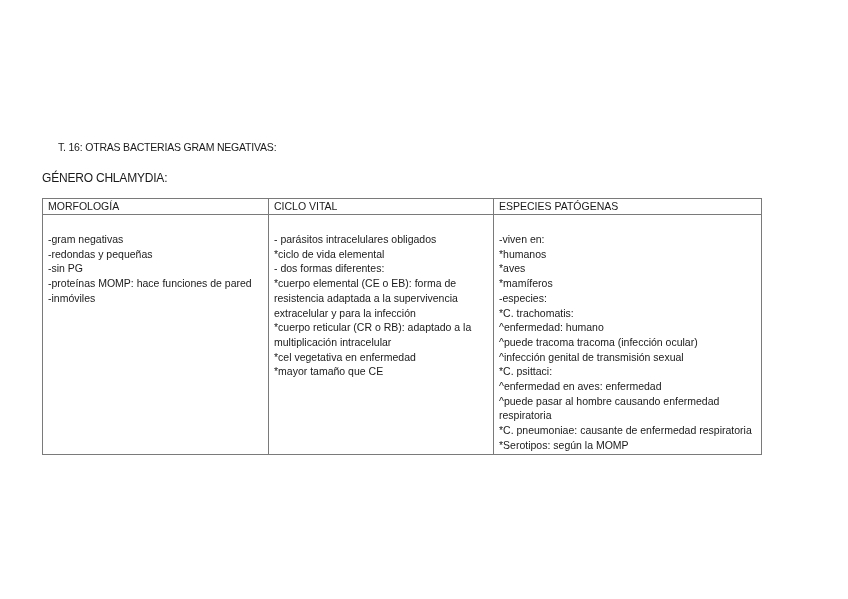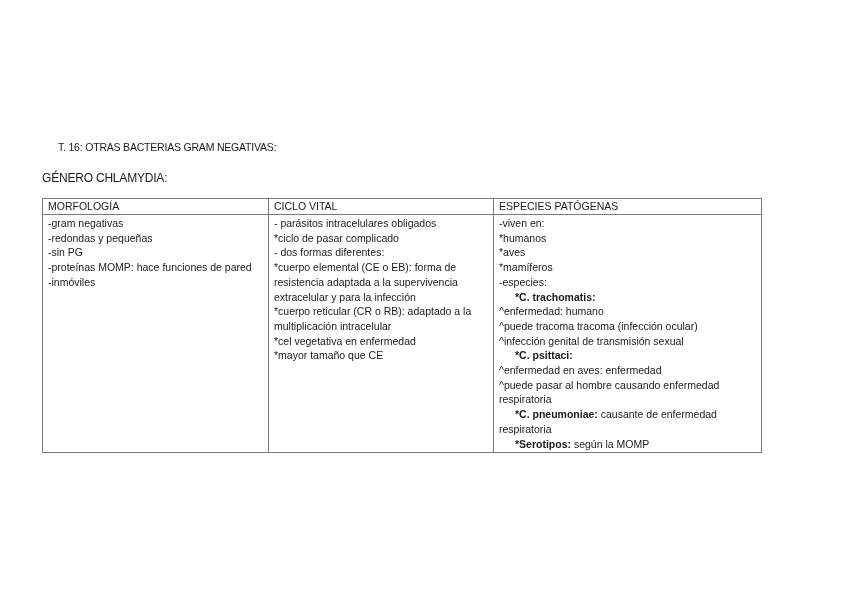--- a/index.html
+++ b/index.html
@@ -46,31 +46,31 @@
       padding: 0 5px;
       vertical-align: top;
       text-align: left;
       font-weight: normal;
     }
     table.main th {
       height: 15px;
       line-height: 15px;
     }
     table.main td {
-      padding-top: 1px;
+      padding-top: 17px;
       padding-bottom: 1px;
     }
     .col1 { width: 226px; }
     .col2 { width: 225px; }
     .col3 { width: 268px; }
     .line {
       display: block;
       white-space: normal;
     }
-    .b { font-weight: bold; margin-left: 16px; }
+    .b { font-weight: normal; }
   </style>
 </head>
 <body>
 
 <div class="title">T. 16: OTRAS BACTERIAS GRAM NEGATIVAS:</div>
 <div class="subtitle">GÉNERO CHLAMYDIA:</div>
 
 <table class="main">
   <colgroup>
     <col class="col1">
@@ -88,21 +88,21 @@
     <tr>
       <td>
         <span class="line">-gram negativas</span>
         <span class="line">-redondas y pequeñas</span>
         <span class="line">-sin PG</span>
         <span class="line">-proteínas MOMP: hace funciones de pared</span>
         <span class="line">-inmóviles</span>
       </td>
       <td>
         <span class="line">- parásitos intracelulares obligados</span>
-        <span class="line">*ciclo de pasar complicado</span>
+        <span class="line">*ciclo de vida elemental</span>
         <span class="line">- dos formas diferentes:</span>
         <span class="line">*cuerpo elemental (CE o EB): forma de resistencia adaptada a la supervivencia extracelular y para la infección</span>
         <span class="line">*cuerpo reticular (CR o RB): adaptado a la multiplicación intracelular</span>
         <span class="line">*cel vegetativa en enfermedad</span>
         <span class="line">*mayor tamaño que CE</span>
       </td>
       <td>
         <span class="line">-viven en:</span>
         <span class="line">*humanos</span>
         <span class="line">*aves</span>

